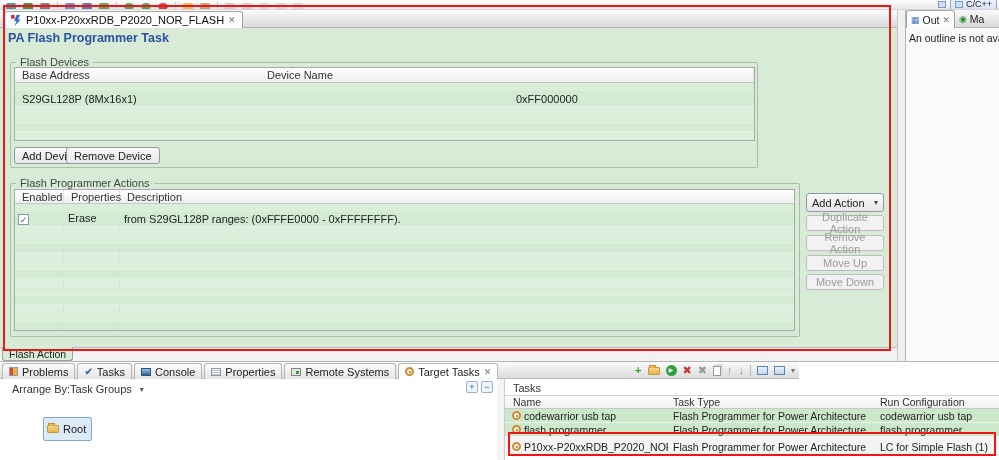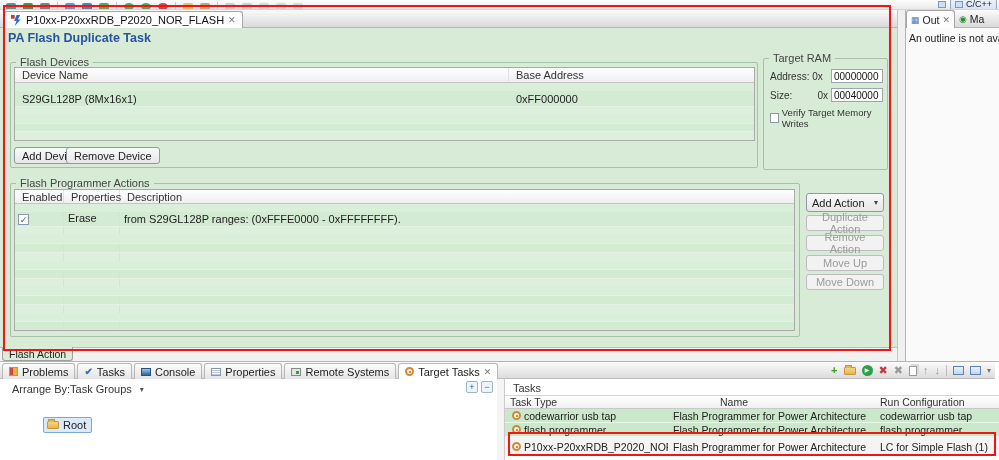--- a/index.html
+++ b/index.html
@@ -85,36 +85,36 @@
   }
   .v-scroll { position:absolute; left:897px; top:10px; width:8px; height:351px; background:#f0f0f0; border-left:1px solid #c6c6c6; }
   
   .right-panel { position:absolute; left:905px; top:10px; width:94px; height:351px; background:#fafafa; border-left:1px solid #b3b3b3; }
   .rp-tabbar { height:18px; background:linear-gradient(#fbfbfb,#dadada); border-bottom:1px solid #b4b4b4; display:flex; }
   .rp-tab { display:flex; align-items:center; gap:3px; padding:0 4px; font-size:10.5px; height:18px; }
   .rp-tab.active { background:#fdfdfd; border:1px solid #a6a6a6; border-bottom:none; border-radius:3px 3px 0 0; }
   .rp-msg { padding:4px 2px 0 3px; font-size:10.5px; color:#222; white-space:nowrap; overflow:hidden; }
   
   .bottom-panel { position:absolute; left:0; top:361px; width:999px; height:99px; background:#fff; border-top:1px solid #b5b5b5; }
-  .bp-tabbar { position:absolute; left:0; top:0; width:995px; height:17px; background:linear-gradient(#fbfbfb,#dcdcdc); border-bottom:1px solid #bdbdbd;padding-left:37px; }
+  .bp-tabbar { position:absolute; left:0; top:0; width:799px; height:17px; background:linear-gradient(#fbfbfb,#dcdcdc); border-bottom:1px solid #bdbdbd;padding-left:37px; }
   .bp-tabs { position:absolute; left:2px; top:1px; display:flex; gap:2px; }
   .bp-tab {
     display:flex; align-items:center; gap:4px; height:16px; padding:0 6px;
     font-size:11px; color:#222; background:linear-gradient(#fcfcfc,#e4e4e4);
     border:1px solid #b9b9b9; border-bottom:none; border-radius:3px 3px 0 0;
   }
   .bp-tab.active { background:#ffffff; }
   .view-icons { position:absolute; right:4px; top:1px; display:flex; gap:6px; align-items:center; height:15px; }
   .vi { font-size:11px; line-height:11px; }
   .left-pane { position:absolute; left:0; top:17px; width:497px; height:82px; background:#fff; }
   .arrange { position:absolute; left:12px; top:4px; font-size:11px; color:#333; display:flex; gap:8px; align-items:center; }
   .pm-btn { position:absolute; top:2px; width:12px; height:12px; border:1px solid #9db4cc; background:#eef4fb; color:#35639a;
     font-size:9px; line-height:10px; text-align:center; border-radius:2px; }
   .tree-item {
-    position:absolute; left:43px; top:38px; height:16px; display:flex; align-items:center; gap:4px;
+    position:absolute; left:43px; top:38px; height:24px; display:flex; align-items:center; gap:4px;
     background:#dce9f7; border:1px solid #7da7d9; border-radius:2px; padding:0 5px 0 3px; font-size:11px;
   }
   .folder { position:relative; width:12px; height:8px; background:linear-gradient(#f6d488,#e8b44c); border:1px solid #c4973b; border-radius:1px; }
   .folder::before { content:""; position:absolute; left:0; top:-3px; width:5px; height:2px; background:#e8b44c; border:1px solid #c4973b; border-bottom:none; }
   .bp-splitter { position:absolute; left:497px; top:17px; width:8px; height:82px; background:#f4f4f4; border-right:1px solid #cccccc; }
   .tasks-pane { position:absolute; left:505px; top:17px; width:494px; height:82px; background:#fff; }
   .tasks-label { height:17px; border-bottom:1px solid #d4d4d4; padding:3px 0 0 8px; font-size:11px; color:#333; }
   .ttbl-head { display:flex; height:13px; background:linear-gradient(#ffffff,#f0f0f0); border-bottom:1px solid #c8c8c8; }
   .ttbl-head .hc { font-size:10.5px; color:#333; padding-left:8px; }
   .t-row { display:flex; align-items:center; height:14px; background:#cbe8cb; border-bottom:1px solid #e9f6e9; font-size:10.5px; }
@@ -183,59 +183,43 @@
       <svg width="11" height="11" viewBox="0 0 12 12">
         <rect x="0" y="0" width="4" height="4" fill="#cc3333"></rect>
         <path d="M6 0 L10 0 L7.5 5 L10.5 5 L4 12 L6 6.5 L3.5 6.5 Z" fill="#2d6bd0"></path>
       </svg>
       <span>P10xx-P20xxRDB_P2020_NOR_FLASH</span>
       <span class="close-x">✕</span>
     </div>
   </div>
 
   <div class="editor-content">
-    <div class="page-title">PA Flash Duplicate Task</div>
+    <div class="page-title">PA Flash Programmer Task</div>
 
     <div class="group" style="left:10px; top:34px; width:748px; height:106px;">
       <span class="group-label">Flash Devices</span>
     </div>
     <div class="tbl" style="left:14px; top:39px; width:741px; height:74px;">
       <div class="tbl-head" style="height:15px;">
+        <div class="hc" style="flex:1; border-right:none;">Base Address</div>
         <div class="hc" style="width:494px;">Device Name</div>
-        <div class="hc" style="flex:1; border-right:none;">Base Address</div>
       </div>
       <div class="tbl-body">
         <div class="trow stripe-a" style="height:15px;">
           <div style="width:494px; padding-left:7px;">S29GL128P (8Mx16x1)</div>
           <div style="flex:1; padding-left:7px;">0xFF000000</div>
         </div>
         <div class="fill-row stripe-b"></div>
         <div class="fill-row stripe-a"></div>
         <div class="fill-row stripe-b"></div>
       </div>
     </div>
     <button class="btn" style="position:absolute; left:14px; top:119px;">Add Device</button>
     <button class="btn" style="position:absolute; left:66px; top:119px;">Remove Device</button>
 
-    <div class="group" style="left:763px; top:30px; width:125px; height:112px;">
-      <span class="group-label">Target RAM</span>
-      <div class="tr-row" style="top:10px;">
-        <span>Address: 0x</span>
-        <input class="input" style="margin-left: auto;" value="00000000">
-      </div>
-      <div class="tr-row" style="top:29px;">
-        <span>Size:</span>
-        <span style="margin-left:auto; padding-right:3px;">0x</span>
-        <input class="input" value="00040000" style="">
-      </div>
-      <div class="tr-row" style="top:48px; font-size:9.5px;">
-        <span class="checkbox" style="width:10px;height:10px;margin-right:3px;"></span>
-        <span>Verify Target Memory Writes</span>
-      </div>
-    </div>
 
     <div class="group" style="left:10px; top:155px; width:790px; height:154px;">
       <span class="group-label">Flash Programmer Actions</span>
     </div>
     <div class="tbl" style="left:14px; top:161px; width:781px; height:142px;">
       <div class="tbl-head" style="height:14px;">
         <div class="hc" style="width:49px;">Enabled</div>
         <div class="hc" style="width:56px;">Properties</div>
         <div class="hc" style="flex:1; border-right:none;">Description</div>
       </div>
@@ -375,22 +359,22 @@
       <div class="tree-item">
         <span class="folder"></span>
         <span>Root</span>
       </div>
     </div>
     <div class="bp-splitter"></div>
 
     <div class="tasks-pane">
       <div class="tasks-label">Tasks</div>
       <div class="ttbl-head">
+        <div class="hc" style="width:163px;">Name</div>
         <div class="hc" style="width:207px; padding-left:5px;">Task Type</div>
-        <div class="hc" style="width:163px;">Name</div>
         <div class="hc" style="flex:1; padding-left:5px;">Run Configuration</div>
       </div>
       <div class="t-row">
         <div class="tc-name">
             <span class="target-icon"></span>
             <span>codewarrior usb tap</span>
           </div>
         <div class="tc-type">Flash Programmer for Power Architecture</div>
         <div class="tc-run">codewarrior usb tap</div>
       </div>

